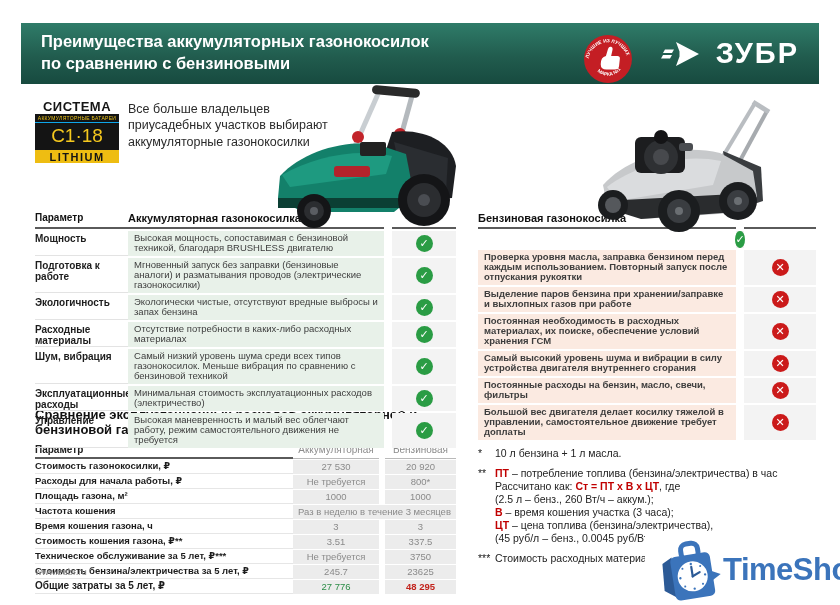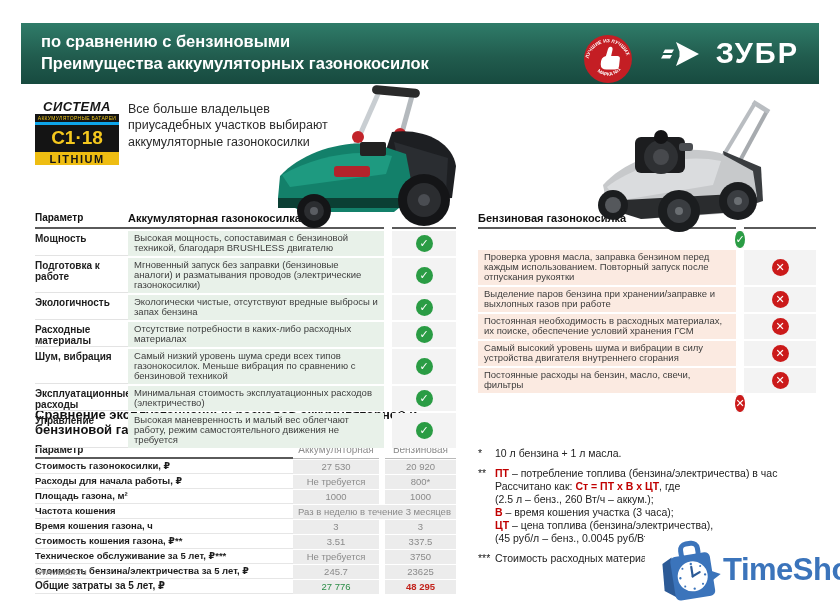--- a/index.html
+++ b/index.html
@@ -10,25 +10,25 @@
   .banner{position:absolute;left:21px;top:23px;width:798px;height:61px;
           background:linear-gradient(180deg,#2f7c69 0%,#215c4e 55%,#174a3f 100%);}
   .banner-title{position:absolute;left:20px;top:8px;color:#fff;font-size:16.5px;
                 font-weight:bold;line-height:1.32;}
   .brand-badge{position:absolute;left:562px;top:11px;width:50px;height:50px;}
   .brand{position:absolute;right:20px;top:14px;display:flex;align-items:center;gap:15px;justify-content:center;}
   .brand-name{color:#fff;font-size:29px;font-weight:bold;letter-spacing:2px;}
 
   
   .sysbadge{position:absolute;left:35px;top:99px;width:84px;}
-  .sys-t{font-size:13px;font-weight:bold;letter-spacing:.5px;color:#151515;text-align:center;font-style:italic;}
+  .sys-t{font-size:13px;font-weight:bold;letter-spacing:.5px;color:#151515;text-align:center;}
   .sys-s{background:#141414;color:#edc51c;font-size:5px;text-align:center;
          letter-spacing:.3px;padding:1px 0;}
-  .sys-m{background:#141414;color:#f5c81e;font-size:19px;font-weight:bold;text-align:center;
-         padding:2px 0 3px;border-top:3px solid #0ea5e9;}
+  .sys-m{background:#141414;color:#f5c81e;font-size:19px;font-weight:normal;text-align:center;
+         padding:2px 0 3px;border-top:1px solid #0ea5e9;}
   .sys-c{background:#eebd12;color:#141414;font-size:11px;font-weight:bold;text-align:center;
          letter-spacing:1.5px;padding:1px 0 0;}
   .intro{position:absolute;left:128px;top:101px;width:218px;font-size:12.5px;
          color:#2b2b2b;line-height:1.3;}
 
   .mower{position:absolute;z-index:2;}
   .mower-left{left:272px;top:80px;}
   .mower-right{left:583px;top:93px;}
 
   
@@ -39,21 +39,21 @@
   .hcell{font-size:10px;font-weight:bold;color:#111;border-bottom:2px solid #5a5a5a;
          padding-bottom:3px;}
   .hcell-title{font-size:11px;}
   .hcell-gap{border-bottom:none;}
   .trow-l{display:grid;grid-template-columns:93px 256px 8px 64px;margin-top:2px;}
   .trow-r{display:grid;grid-template-columns:258px 8px 72px;margin-top:2px;}
   .c-param{font-size:10px;font-weight:bold;color:#1d1d1d;line-height:10.5px;
            padding:3px 6px 0 0;border-bottom:1px solid #e3e3e3;}
   .c-desc{background:#e8f1e9;font-size:9.5px;color:#3d3d3d;line-height:10px;
           padding:2px 6px 3px;min-height:18px;}
-  .c-desc-pink{background:#fbeae1;}
+  .c-desc-pink{background:#fbeae1;font-weight:bold;}
   .c-desc-green{background:#e4efe6;}
   .c-check{background:#f3f3f3;display:flex;align-items:center;justify-content:center;}
   .icon-circle{width:17px;height:17px;border-radius:50%;color:#fff;font-size:11px;
                font-weight:bold;display:flex;align-items:center;justify-content:center;}
   .ok{background:#2a9c44;} .no{background:#cb1a1a;}
 
   
   .costs{position:absolute;left:35px;top:407px;width:421px;}
   .costs-title{font-size:13px;font-weight:bold;color:#111;margin-bottom:7px;}
   .crow{display:grid;grid-template-columns:258px 86px 6px 71px;margin-top:1px;}
@@ -83,22 +83,22 @@
       z-index:6;background:#fff;padding:2px 4px 2px 10px;}
   .wm-text{color:#3b74bb;font-size:31px;font-weight:bold;letter-spacing:-.5px;margin-left:2px;}
 </style>
 </head>
 <body>
 
 <div class="page">
 
   <div class="banner">
     <div class="banner-title">
+      <div>Преимущества аккумуляторных газонокосилок</div>
       <div>по сравнению с бензиновыми</div>
-      <div>Преимущества аккумуляторных газонокосилок</div>
     </div>
     <svg class="brand-badge" viewBox="0 0 48 48">
       <circle cx="24" cy="24" r="23" fill="#c41e24"></circle>
       <defs>
         <path id="arcT" d="M5,27 a19,19 0 0 1 38,0"></path>
         <path id="arcB" d="M9,25 a15,15 0 0 0 30,0"></path>
       </defs>
       <text font-size="4.6" fill="#fff" font-weight="bold"><textPath href="#arcT" startOffset="6%">ЛУЧШИЕ ИЗ ЛУЧШИХ</textPath></text>
       <text font-size="4.6" fill="#fff" font-weight="bold"><textPath href="#arcB" startOffset="26%">МАРКА №1</textPath></text>
       <path fill="#fff" d="M17,29 q0,-7 5,-8 l2,-6.5 q1,-3 3,-2.2 q2,.8 1.2,3.6 l-1.2,5.1 h6 q2.6,0 2.4,2.6 l-.8,7.3 q-.5,3.1 -4,3.1 h-8 q-5.6,0 -5.6,-5 z"></path>
@@ -271,20 +271,21 @@
         </div>
     </div>
     <div class="trow-r">
       <div class="c-desc c-desc-pink">Постоянные расходы на бензин, масло, свечи, фильтры</div>
         <div></div>
       <div class="c-check">
           <span class="icon-circle no">✕</span>
         </div>
     </div>
     <div class="trow-r">
+      <div class="c-desc c-desc-pink">Большой вес двигателя делает косилку тяжелой в управлении, самостоятельное движение требует доплаты</div>
         <div></div>
       <div class="c-check">
           <span class="icon-circle no">✕</span>
         </div>
     </div>
   </div>
 
   <div class="costs">
     <div class="costs-title">Сравнение эксплуатационных расходов аккумуляторной и бензиновой газонокосилки</div>
     <div class="crow">

